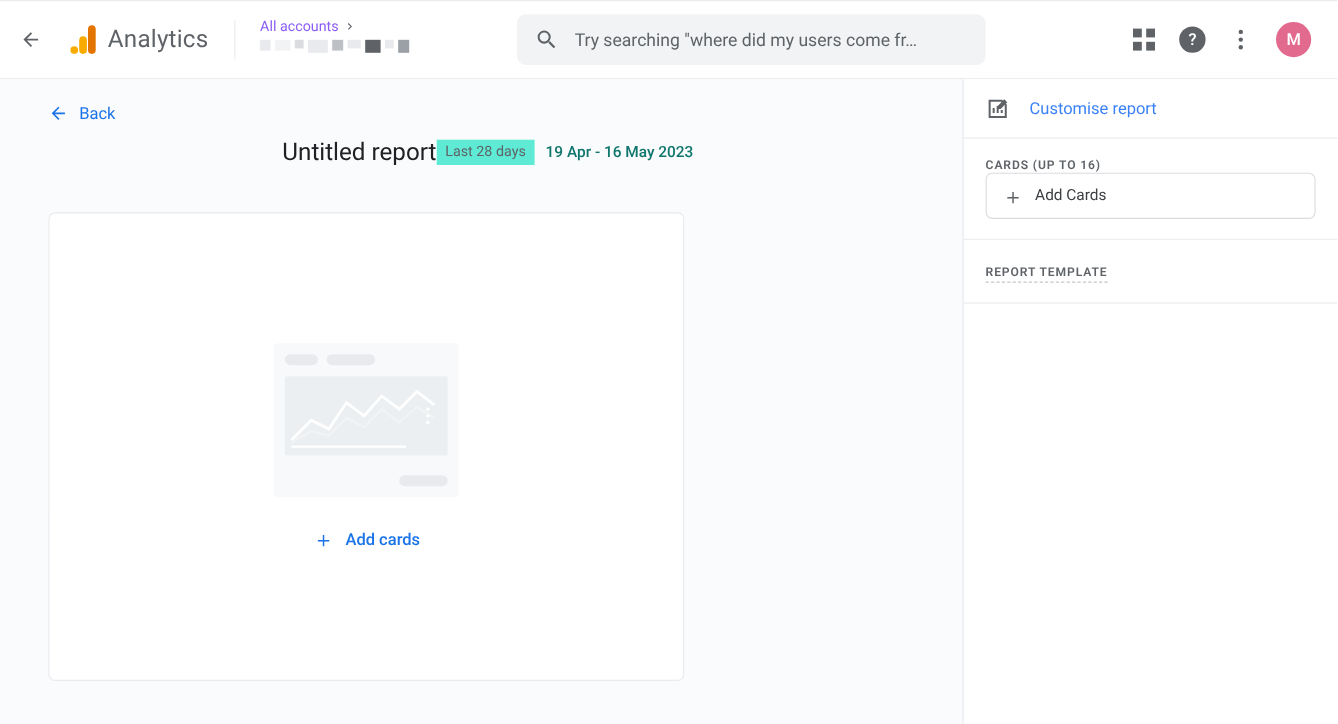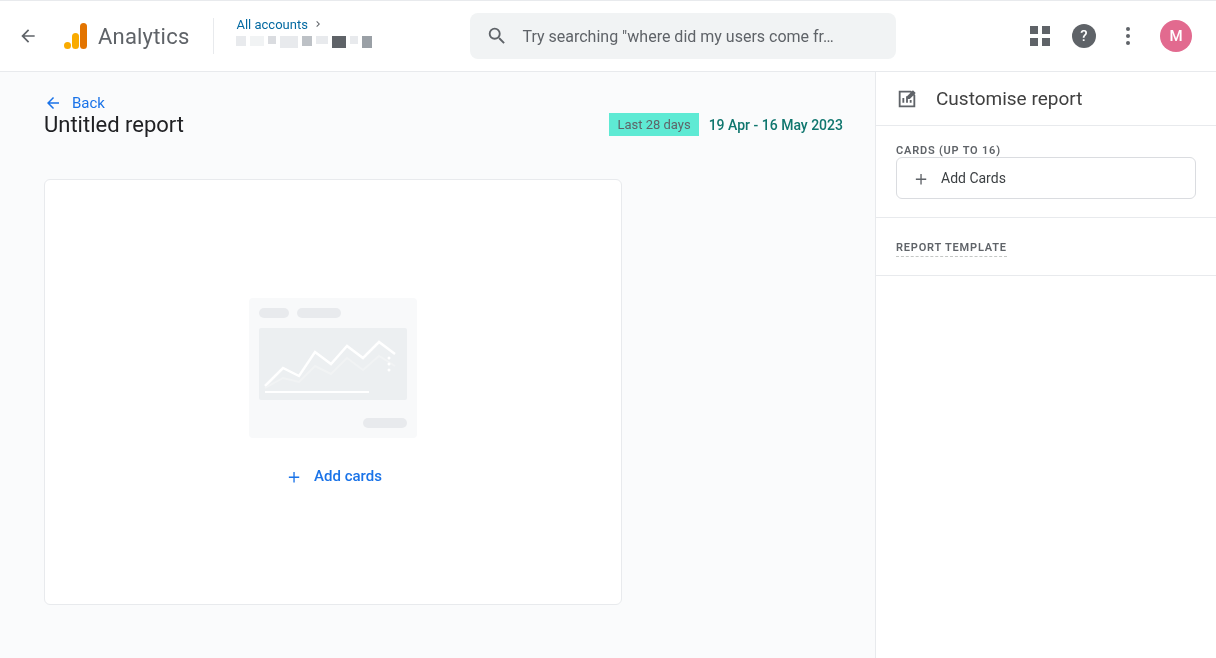--- a/index.html
+++ b/index.html
@@ -16,21 +16,21 @@
       gap: 10px;
     }
     .nav-back-global { width: 24px; height: 24px; display:flex;align-items:center;justify-content:center; cursor:pointer;}
     .brand { display: flex; align-items: center; gap: 10px; padding: 0 8px 0 14px;}
     .brand-name { font-size: 22px; color: #5f6368; font-weight: 400; letter-spacing: 0.2px;}
     .logo { width: 24px; height: 26px; position: relative; }
     .logo .bar1 { position:absolute; bottom:0; left:0; width:7px; height:7px; background:#f9ab00; border-radius:50%; }
     .logo .bar2 { position:absolute; bottom:0; left:8px; width:7px; height:16px; background:#f9ab00; border-radius:4px; }
     .logo .bar3 { position:absolute; bottom:0; left:16px; width:7px; height:26px; background:#e37400; border-radius:4px; }
     .divider-v { width:1px; height:36px; background:#e8eaed; margin: 0 6px;}
-    .account-switcher { display:flex; flex-direction:column; font-size:13px; color:#0369a1; padding-left:6px; min-width:200px;}
+    .account-switcher { display:flex; flex-direction:column; font-size:13px; color:#8b5cf6; padding-left:6px; min-width:200px;}
     .account-switcher .top { display:flex; align-items:center; gap:4px; font-size:13px;}
     .account-switcher .mosaic { display:flex; gap:4px; margin-top:4px; flex-wrap:wrap; width:190px; height:20px; overflow:hidden;}
     .mosaic span { display:inline-block; background:#e8eaed; }
     .searchbar {
       flex: 0 0 426px;
       height: 46px;
       background:#f1f3f4;
       border-radius:8px;
       display:flex;
       align-items:center;
@@ -46,21 +46,21 @@
     .apps-grid span { background:#5f6368; width:8px; height:8px;}
     .help-circle { width:24px;height:24px;border-radius:50%;background:#5f6368;color:#fff;display:flex;align-items:center;justify-content:center;font-size:15px;font-weight:500;}
     .more-dots { display:flex; flex-direction:column; gap:3px;}
     .more-dots span{ width:4px;height:4px;border-radius:50%;background:#5f6368;}
     .avatar { width:32px;height:32px;border-radius:50%;background:#e26a8f;color:#fff;display:flex;align-items:center;justify-content:center;font-size:15px;font-weight:500;}
 
     
     .layout { display:flex; height:calc(658px - 72px);}
     .main { flex:1; background:#fafbfc; padding:22px 32px 0 44px; position:relative; border-right:1px solid #e8eaed;}
     .back-link { display:flex; align-items:flex-start; gap:10px; color:#1a73e8; font-size:15px; cursor:pointer;}
-    .report-header { display:flex; align-items:center; justify-content:space-between; }
+    .report-header { display:flex; align-items:center; justify-content:center; margin-top:14px;}
     .report-title { font-size:22px; font-weight:400; color:#202124;}
     .date-area { display:flex; align-items:center; gap:10px; font-size:14px;}
     .date-preset { background:#5eead4; padding:4px 8px; color:#5f6368; font-size:13px;}
     .date-range { color:#0f766e; font-weight:500;}
     .card-area {
       margin-top:42px;
       width:578px;
       height:426px;
       background:#fff;
       border:1px solid #e8eaed;
@@ -76,21 +76,21 @@
     .placeholder-illus .pill2{position:absolute;top:10px;left:48px;width:44px;height:10px;background:#e8eaed;border-radius:5px;}
     .placeholder-illus .chartbox{position:absolute;top:30px;left:10px;right:10px;height:72px;background:#eceff1;border-radius:2px;}
     .placeholder-illus .chartbox svg{width:100%;height:100%;}
     .placeholder-illus .pill3{position:absolute;bottom:10px;right:10px;width:44px;height:10px;background:#e8eaed;border-radius:5px;}
     .add-cards-btn { display:flex; align-items:center; gap:10px; color:#1a73e8; font-size:15px; cursor:pointer; font-weight:500;}
     .plus-thin{font-size:20px;font-weight:300;line-height:1;}
 
     
     .side { width:340px; background:#fff; display:flex; flex-direction:column;}
     .side-header { height:54px; border-bottom:1px solid #e8eaed; display:flex; align-items:center; gap:18px; padding:0 20px;}
-    .side-title { font-size:19px; color:#404040;}
+    .side-title { font-size:15px; color:#3b82f6;}
     .side-section { padding:18px 20px; border-bottom:1px solid #e8eaed;}
     .section-label { font-size:11px; letter-spacing:0.8px; color:#5f6368; font-weight:600; margin-bottom:0;}
     .section-label.dashed { border-bottom:1px dashed #c4c7c5; display:inline-block; padding-bottom:2px; margin-bottom:0;text-align:right;}
     .add-cards-side-btn { height:42px; border:1px solid #dadce0; border-radius:6px; display:flex; align-items:center; gap:10px; padding:0 14px; cursor:pointer; font-size:14px; color:#3c4043;}
     .template-row { display:flex; align-items:center; justify-content:space-between; margin-top:16px;}
     .template-text { font-size:14px; color:#3c4043;}
     .unlink-circle { width:34px;height:34px;border:1px solid #dadce0;border-radius:50%;display:flex;align-items:center;justify-content:center;cursor:pointer;}
     svg { display:block;}
   </style>
 </head>

